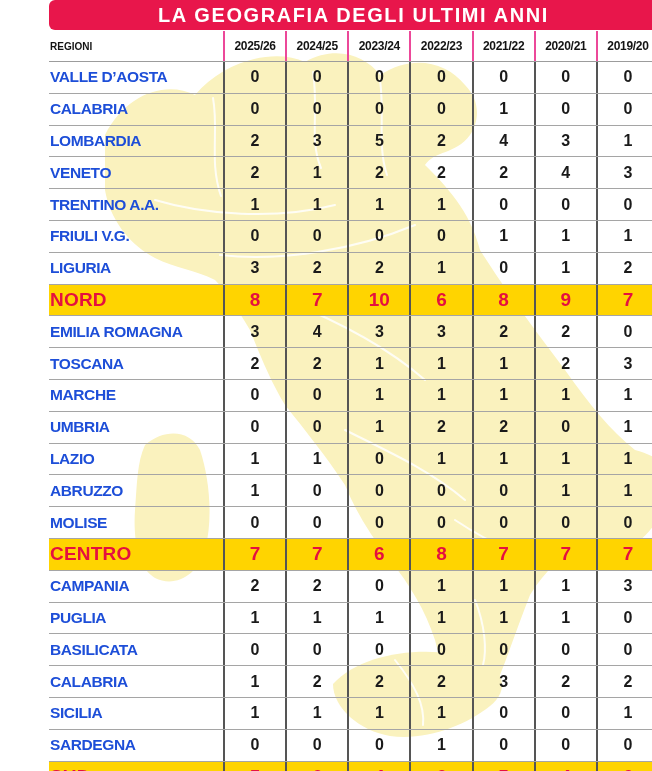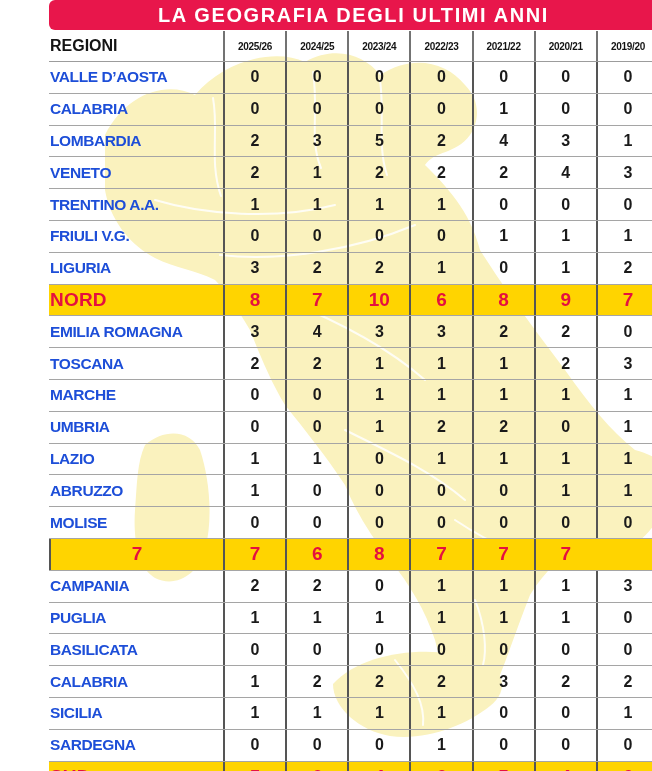--- a/index.html
+++ b/index.html
@@ -30,27 +30,27 @@
     display:grid;
     grid-template-columns:174px repeat(7,1fr);
     align-items:stretch;
   }
   .hdr-row{
     height:30px;
     border-bottom:1px solid #9C9C9C;
   }
   .hdr-cell{
     display:flex;align-items:center;justify-content:center;
-    font-weight:700;font-size:10px;color:#141414;
+    font-weight:700;font-size:12px;color:#141414;
     letter-spacing:-0.3px;
-    border-left:2px solid #737373;
+    border-left:2px solid #ec4899;
   }
   .hdr-cell.first{
     justify-content:flex-start;border-left:none;
-    font-size:16px;padding-left:1px;letter-spacing:0;
+    font-size:10px;padding-left:1px;letter-spacing:0;
   }
   .row{
     height:30.8px;
     border-bottom:1px solid #A5A5A5;
   }
   .cell{
     display:flex;align-items:center;justify-content:center;
     font-weight:700;font-size:16px;color:#1A1A1A;
     border-left:2px solid #555555;
   }
@@ -290,20 +290,21 @@
           <div class="cell label">MOLISE</div>
           <div class="cell">0</div>
           <div class="cell">0</div>
           <div class="cell">0</div>
           <div class="cell">0</div>
           <div class="cell">0</div>
           <div class="cell">0</div>
           <div class="cell">0</div>
         </div>
         <div class="row total">
+          <div class="cell label">CENTRO</div>
           <div class="cell">7</div>
           <div class="cell">7</div>
           <div class="cell">6</div>
           <div class="cell">8</div>
           <div class="cell">7</div>
           <div class="cell">7</div>
           <div class="cell">7</div>
         </div>
         <div class="row">
           <div class="cell label">CAMPANIA</div>

